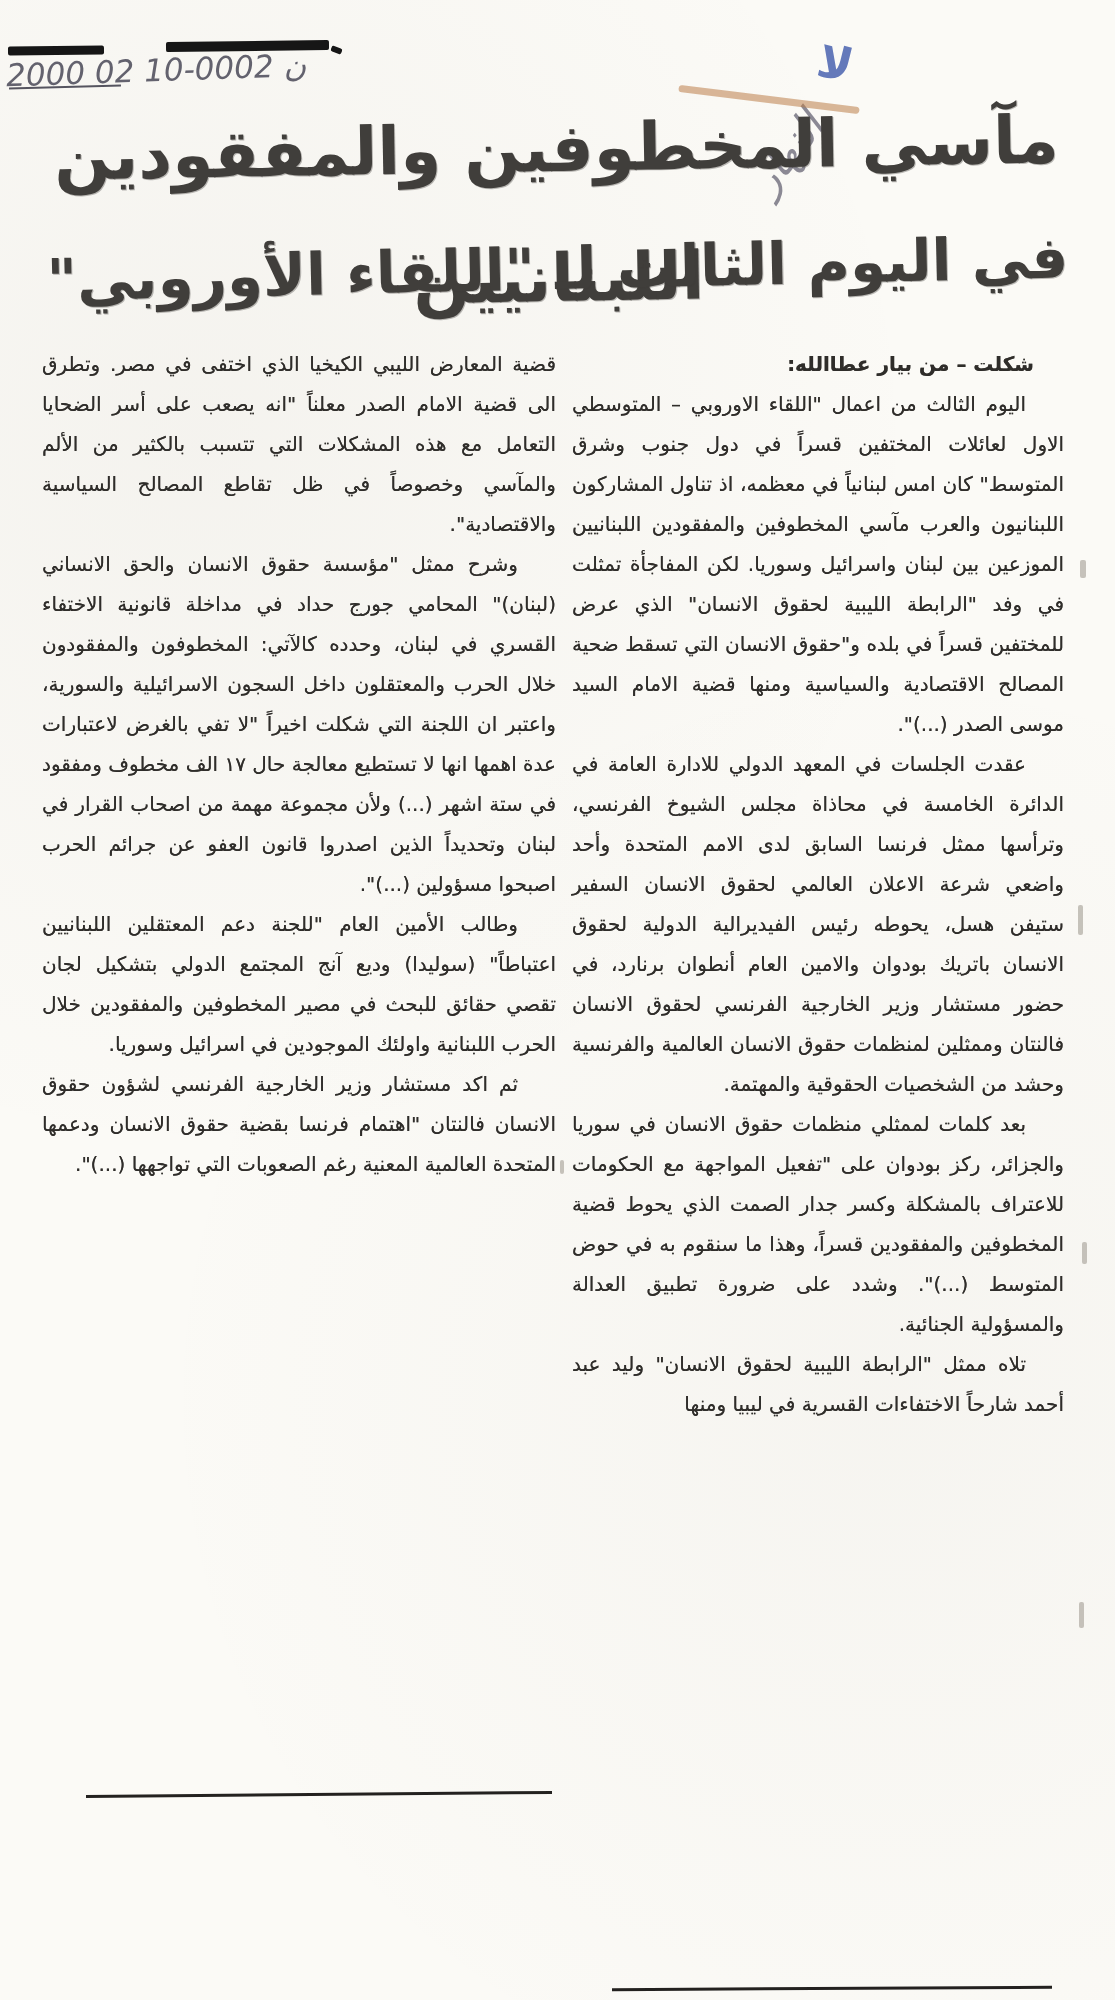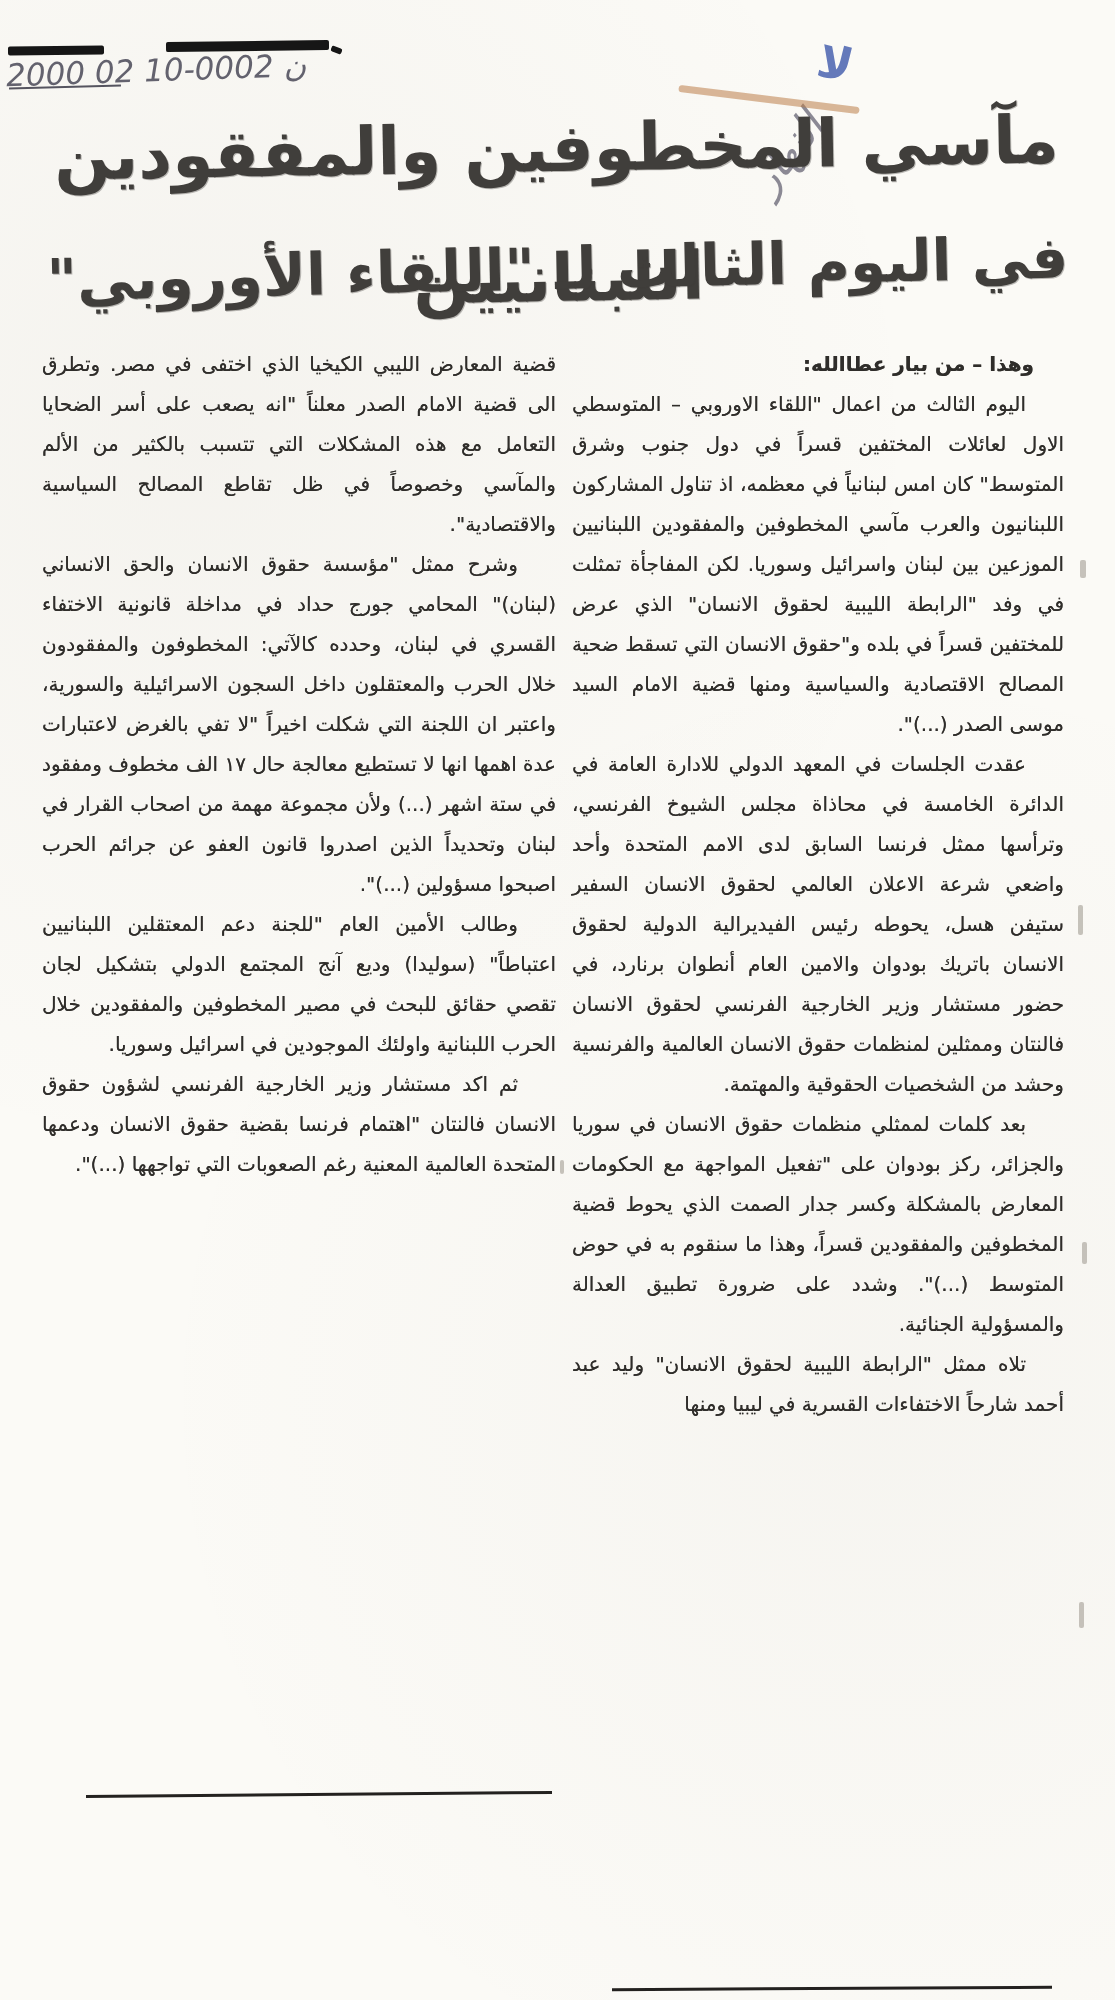--- a/index.html
+++ b/index.html
@@ -81,24 +81,24 @@
   <div class="ref-underline"></div>
 
   <div class="pen-mark">لا</div>
   <div class="nahar">النهار</div>
   <div class="smudge"></div>
 
   <h1 class="headline1">مآسي المخطوفين والمفقودين اللبنانيين</h1>
   <h2 class="headline2">في اليوم الثالث لـ "اللقاء الأوروبي"</h2>
 
   <div class="col col-right">
-      <p class="byline">وهذا – من بيار عطاالله:</p>
+      <p class="byline">شكلت – من بيار عطاالله:</p>
       <p>اليوم الثالث من اعمال "اللقاء الاوروبي – المتوسطي الاول لعائلات المختفين قسراً في دول جنوب وشرق المتوسط" كان امس لبنانياً في معظمه، اذ تناول المشاركون اللبنانيون والعرب مآسي المخطوفين والمفقودين اللبنانيين الموزعين بين لبنان واسرائيل وسوريا. لكن المفاجأة تمثلت في وفد "الرابطة الليبية لحقوق الانسان" الذي عرض للمختفين قسراً في بلده و"حقوق الانسان التي تسقط ضحية المصالح الاقتصادية والسياسية ومنها قضية الامام السيد موسى الصدر (...)".</p>
       <p>عقدت الجلسات في المعهد الدولي للادارة العامة في الدائرة الخامسة في محاذاة مجلس الشيوخ الفرنسي، وترأسها ممثل فرنسا السابق لدى الامم المتحدة وأحد واضعي شرعة الاعلان العالمي لحقوق الانسان السفير ستيفن هسل، يحوطه رئيس الفيديرالية الدولية لحقوق الانسان باتريك بودوان والامين العام أنطوان برنارد، في حضور مستشار وزير الخارجية الفرنسي لحقوق الانسان فالنتان وممثلين لمنظمات حقوق الانسان العالمية والفرنسية وحشد من الشخصيات الحقوقية والمهتمة.</p>
-      <p>بعد كلمات لممثلي منظمات حقوق الانسان في سوريا والجزائر، ركز بودوان على "تفعيل المواجهة مع الحكومات المعارض بالمشكلة وكسر جدار الصمت الذي يحوط قضية المخطوفين والمفقودين قسراً، وهذا ما سنقوم به في حوض المتوسط (...)". وشدد على ضرورة تطبيق العدالة والمسؤولية الجنائية.</p>
+      <p>بعد كلمات لممثلي منظمات حقوق الانسان في سوريا والجزائر، ركز بودوان على "تفعيل المواجهة مع الحكومات للاعتراف بالمشكلة وكسر جدار الصمت الذي يحوط قضية المخطوفين والمفقودين قسراً، وهذا ما سنقوم به في حوض المتوسط (...)". وشدد على ضرورة تطبيق العدالة والمسؤولية الجنائية.</p>
       <p>تلاه ممثل "الرابطة الليبية لحقوق الانسان" وليد عبد أحمد شارحاً الاختفاءات القسرية في ليبيا ومنها</p>
     </div>
   <div class="col col-left">
       <p class="noindent">قضية المعارض الليبي الكيخيا الذي اختفى في مصر. وتطرق الى قضية الامام الصدر معلناً "انه يصعب على أسر الضحايا التعامل مع هذه المشكلات التي تتسبب بالكثير من الألم والمآسي وخصوصاً في ظل تقاطع المصالح السياسية والاقتصادية".</p>
       <p>وشرح ممثل "مؤسسة حقوق الانسان والحق الانساني (لبنان)" المحامي جورج حداد في مداخلة قانونية الاختفاء القسري في لبنان، وحدده كالآتي: المخطوفون والمفقودون خلال الحرب والمعتقلون داخل السجون الاسرائيلية والسورية، واعتبر ان اللجنة التي شكلت اخيراً "لا تفي بالغرض لاعتبارات عدة اهمها انها لا تستطيع معالجة حال ١٧ الف مخطوف ومفقود في ستة اشهر (...) ولأن مجموعة مهمة من اصحاب القرار في لبنان وتحديداً الذين اصدروا قانون العفو عن جرائم الحرب اصبحوا مسؤولين (...)".</p>
       <p>وطالب الأمين العام "للجنة دعم المعتقلين اللبنانيين اعتباطاً" (سوليدا) وديع آنج المجتمع الدولي بتشكيل لجان تقصي حقائق للبحث في مصير المخطوفين والمفقودين خلال الحرب اللبنانية واولئك الموجودين في اسرائيل وسوريا.</p>
       <p>ثم اكد مستشار وزير الخارجية الفرنسي لشؤون حقوق الانسان فالنتان "اهتمام فرنسا بقضية حقوق الانسان ودعمها المتحدة العالمية المعنية رغم الصعوبات التي تواجهها (...)".</p>
     </div>
 
   <div class="rule rule-left"></div>

